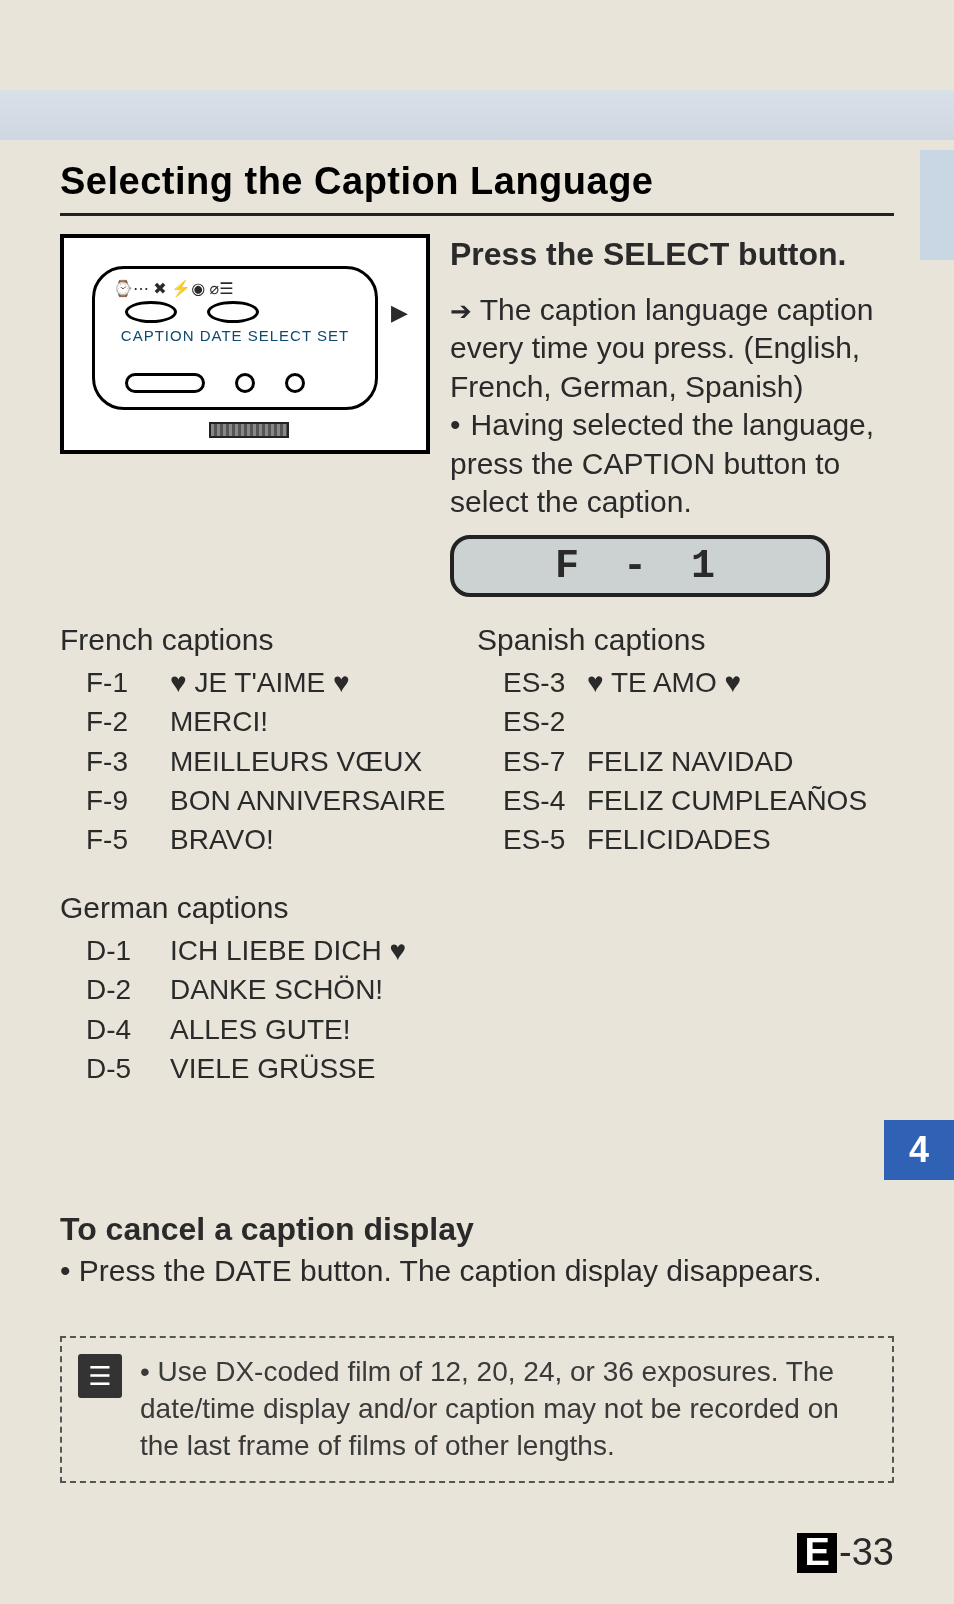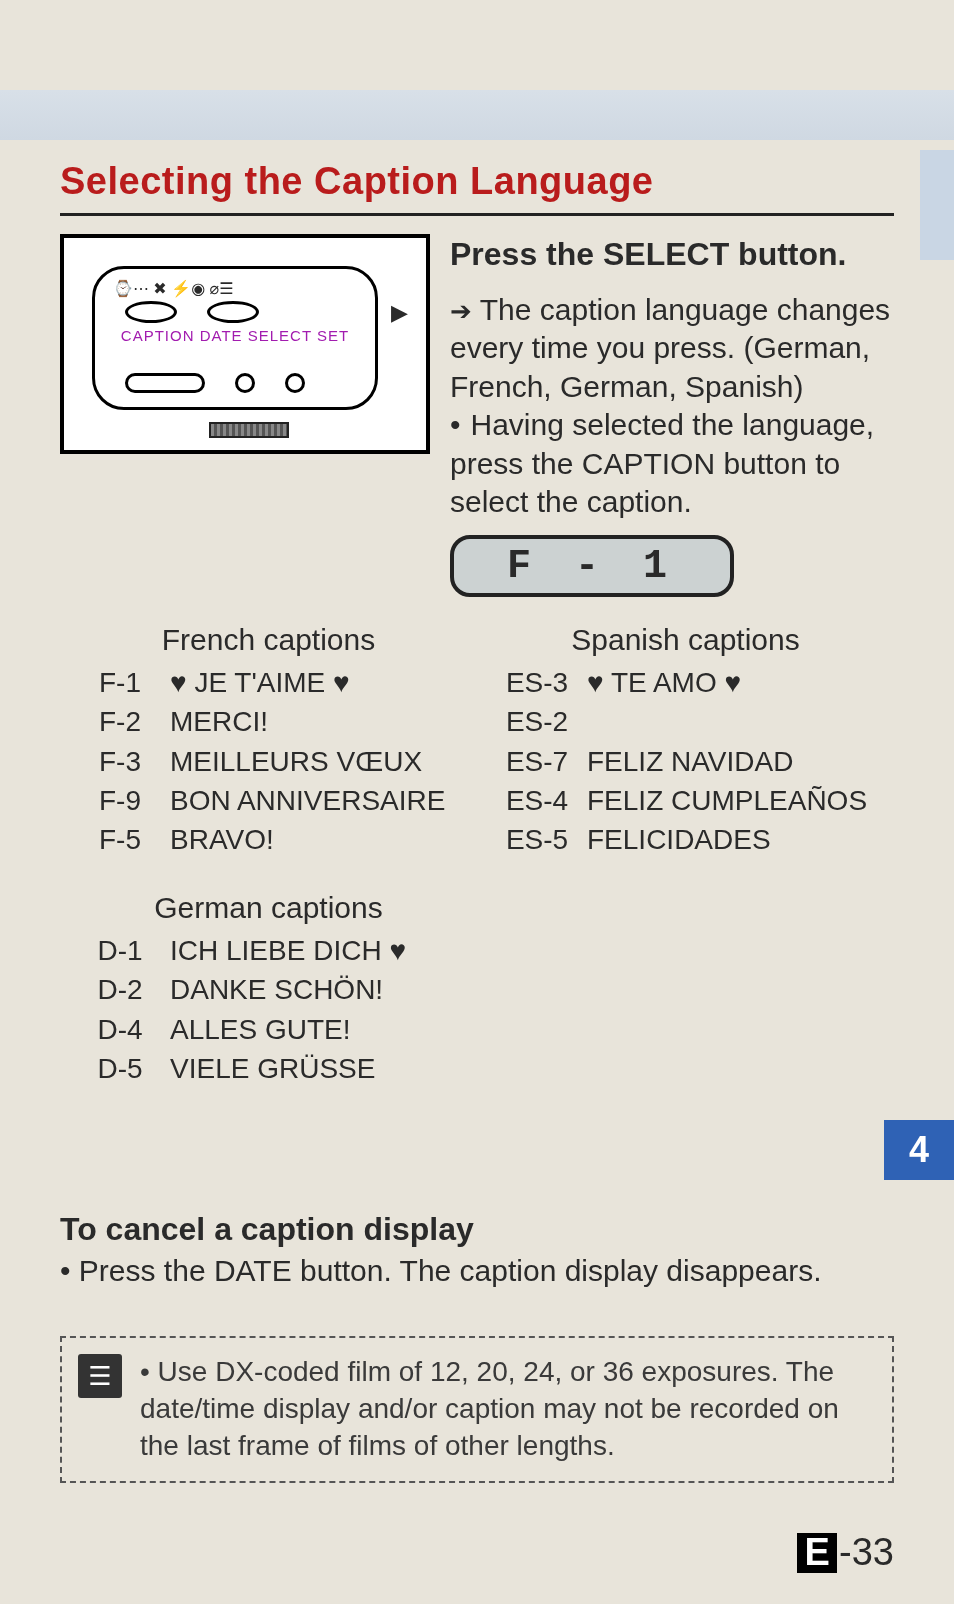--- a/index.html
+++ b/index.html
@@ -25,21 +25,21 @@
   .side-stripe {
     position: absolute;
     right: 0; top: 150px;
     width: 34px; height: 110px;
     background: #c9d6e4;
   }
   .heading {
     margin-top: 100px;
     font-size: 38px;
     font-weight: bold;
-    color: #b91c1c;
+    color: #000000;
     letter-spacing: 0.5px;
   }
   .rule {
     border: none;
     border-top: 3px solid #222;
     margin-top: 10px;
     width: 100%;
   }
   .row1 {
     display: flex;
@@ -65,21 +65,21 @@
     display: flex;
     justify-content: space-between;
     font-size: 16px;
   }
   .camera-inner .mid-labels {
     position: absolute;
     top: 58px; left: 0; right: 0;
     text-align: center;
     font-size: 15px;
     letter-spacing: 1px;
-    color: #a21caf;
+    color: #0c4a6e;
   }
   .camera-inner .ovals {
     position: absolute;
     top: 32px; left: 30px;
     display: flex; gap: 30px;
   }
   .oval {
     width: 52px; height: 22px;
     border: 3px solid #000;
     border-radius: 50%;
@@ -127,39 +127,38 @@
     content: "➔";
     margin-right: 8px;
     font-size: 26px;
   }
   .instr-col .bullet-dot::before {
     content: "•";
     margin-right: 10px;
   }
   .lcd {
     margin-top: 14px;
-    width: 284px;
+    width: 380px;
     height: 62px;
     border: 4px solid #222;
     border-radius: 20px;
     background: #ccd2d2;
     display: flex;
     align-items: center;
     justify-content: center;
     font-family: "Courier New", monospace;
     font-size: 40px;
     font-weight: bold;
     letter-spacing: 10px;
   }
   .captions-grid {
     display: flex;
     margin-top: 22px;
     font-size: 28px;
     line-height: 1.4;
-    text-align: center;
   }
   .col { flex: 1; }
   .cap-h { margin-bottom: 2px; font-size: 30px; }
   .cap-list { list-style: none; padding-left: 26px; }
   .cap-list li { display: flex; gap: 16px; }
   .cap-code { width: 68px; flex-shrink: 0; }
   .section-gap { height: 28px; }
   .chapter-tab {
     position: absolute;
     right: 0; top: 1120px;
@@ -245,21 +244,21 @@
           <div class="circle"></div>
           <div class="circle"></div>
         </div>
       </div>
       <div class="play-mark">▶</div>
       <div class="shutter"></div>
     </div>
 
     <div class="instr-col">
       <div class="sub-h">Press the SELECT button.</div>
-      <div class="bullet-arrow">The caption language changes every time you press. (German, French, German, Spanish)</div>
+      <div class="bullet-arrow">The caption language caption every time you press. (English, French, German, Spanish)</div>
       <div class="bullet-dot">Having selected the language, press the CAPTION button to select the caption.</div>
       <div class="lcd">F - 1</div>
     </div>
   </div>
 
   <div class="captions-grid">
     <div class="col">
       <div class="cap-h">French captions</div>
       <ul class="cap-list">
         <li>

